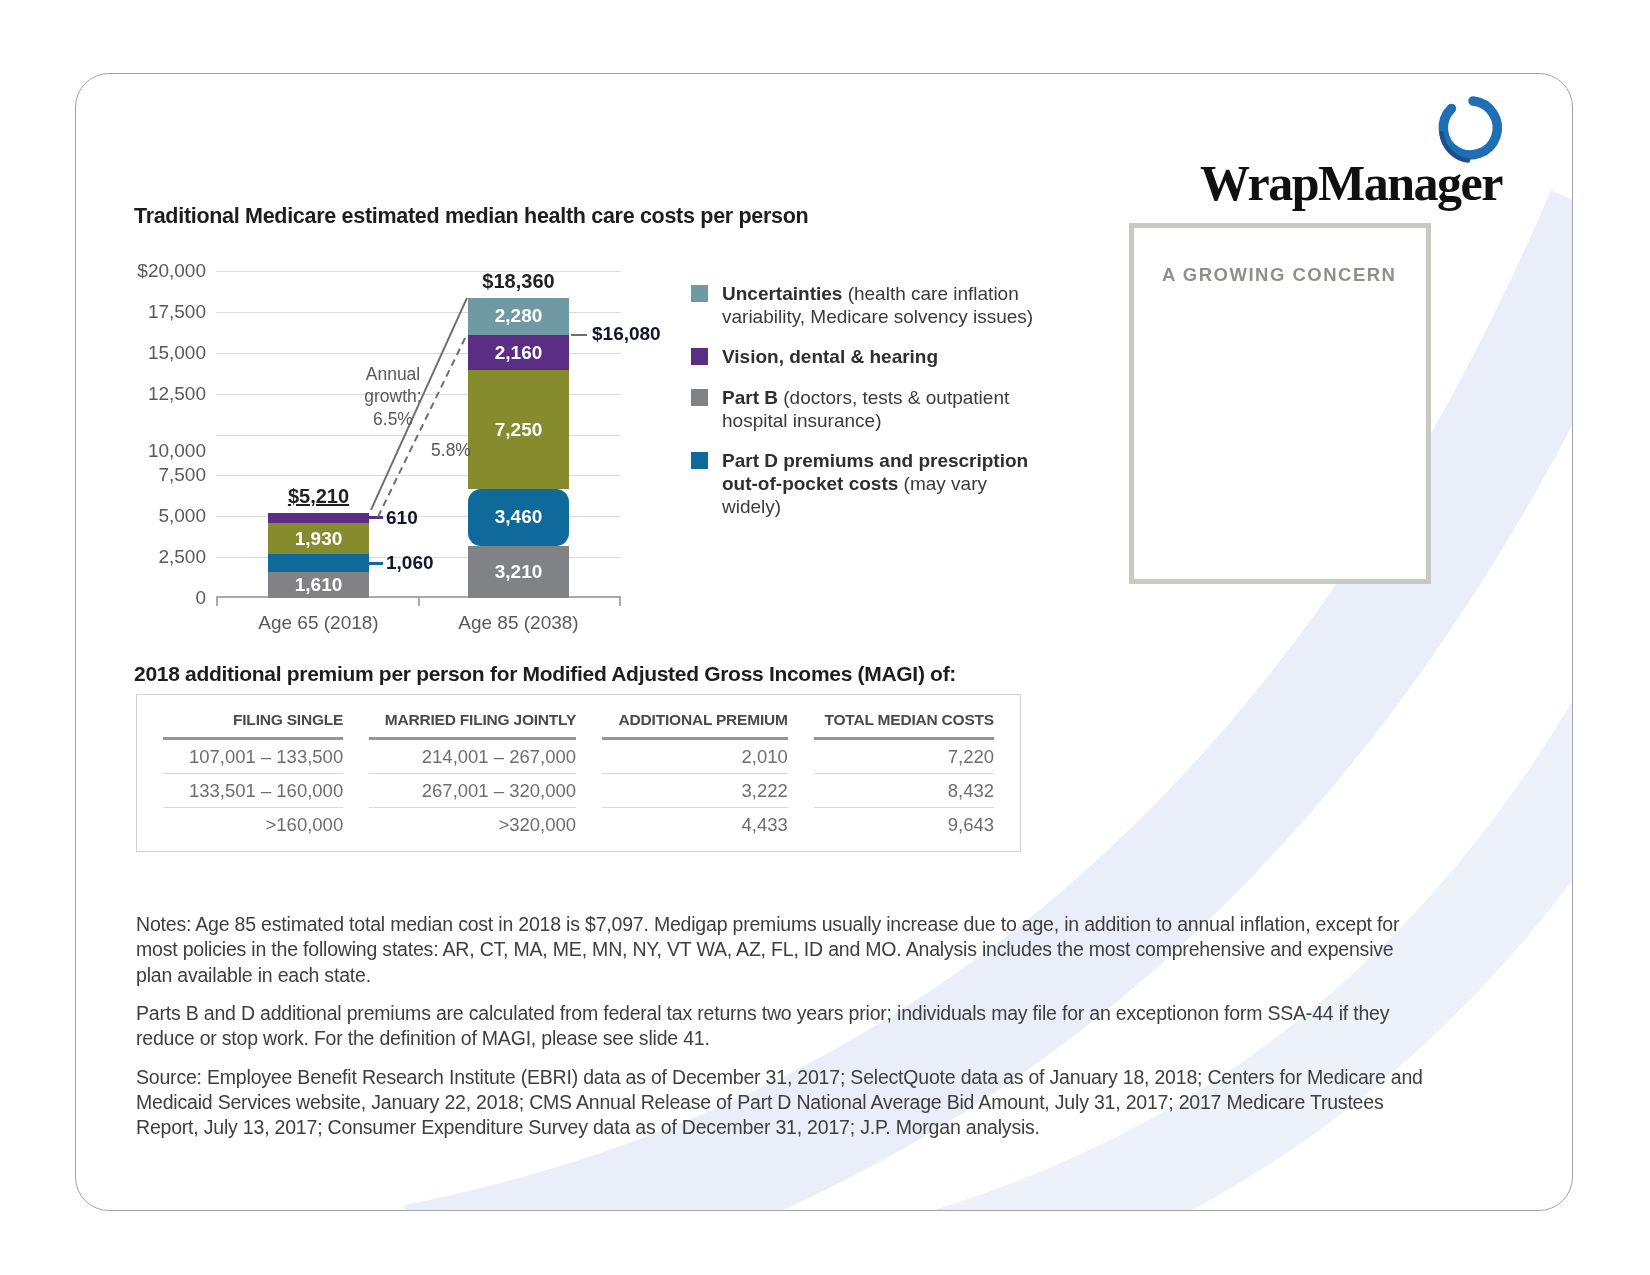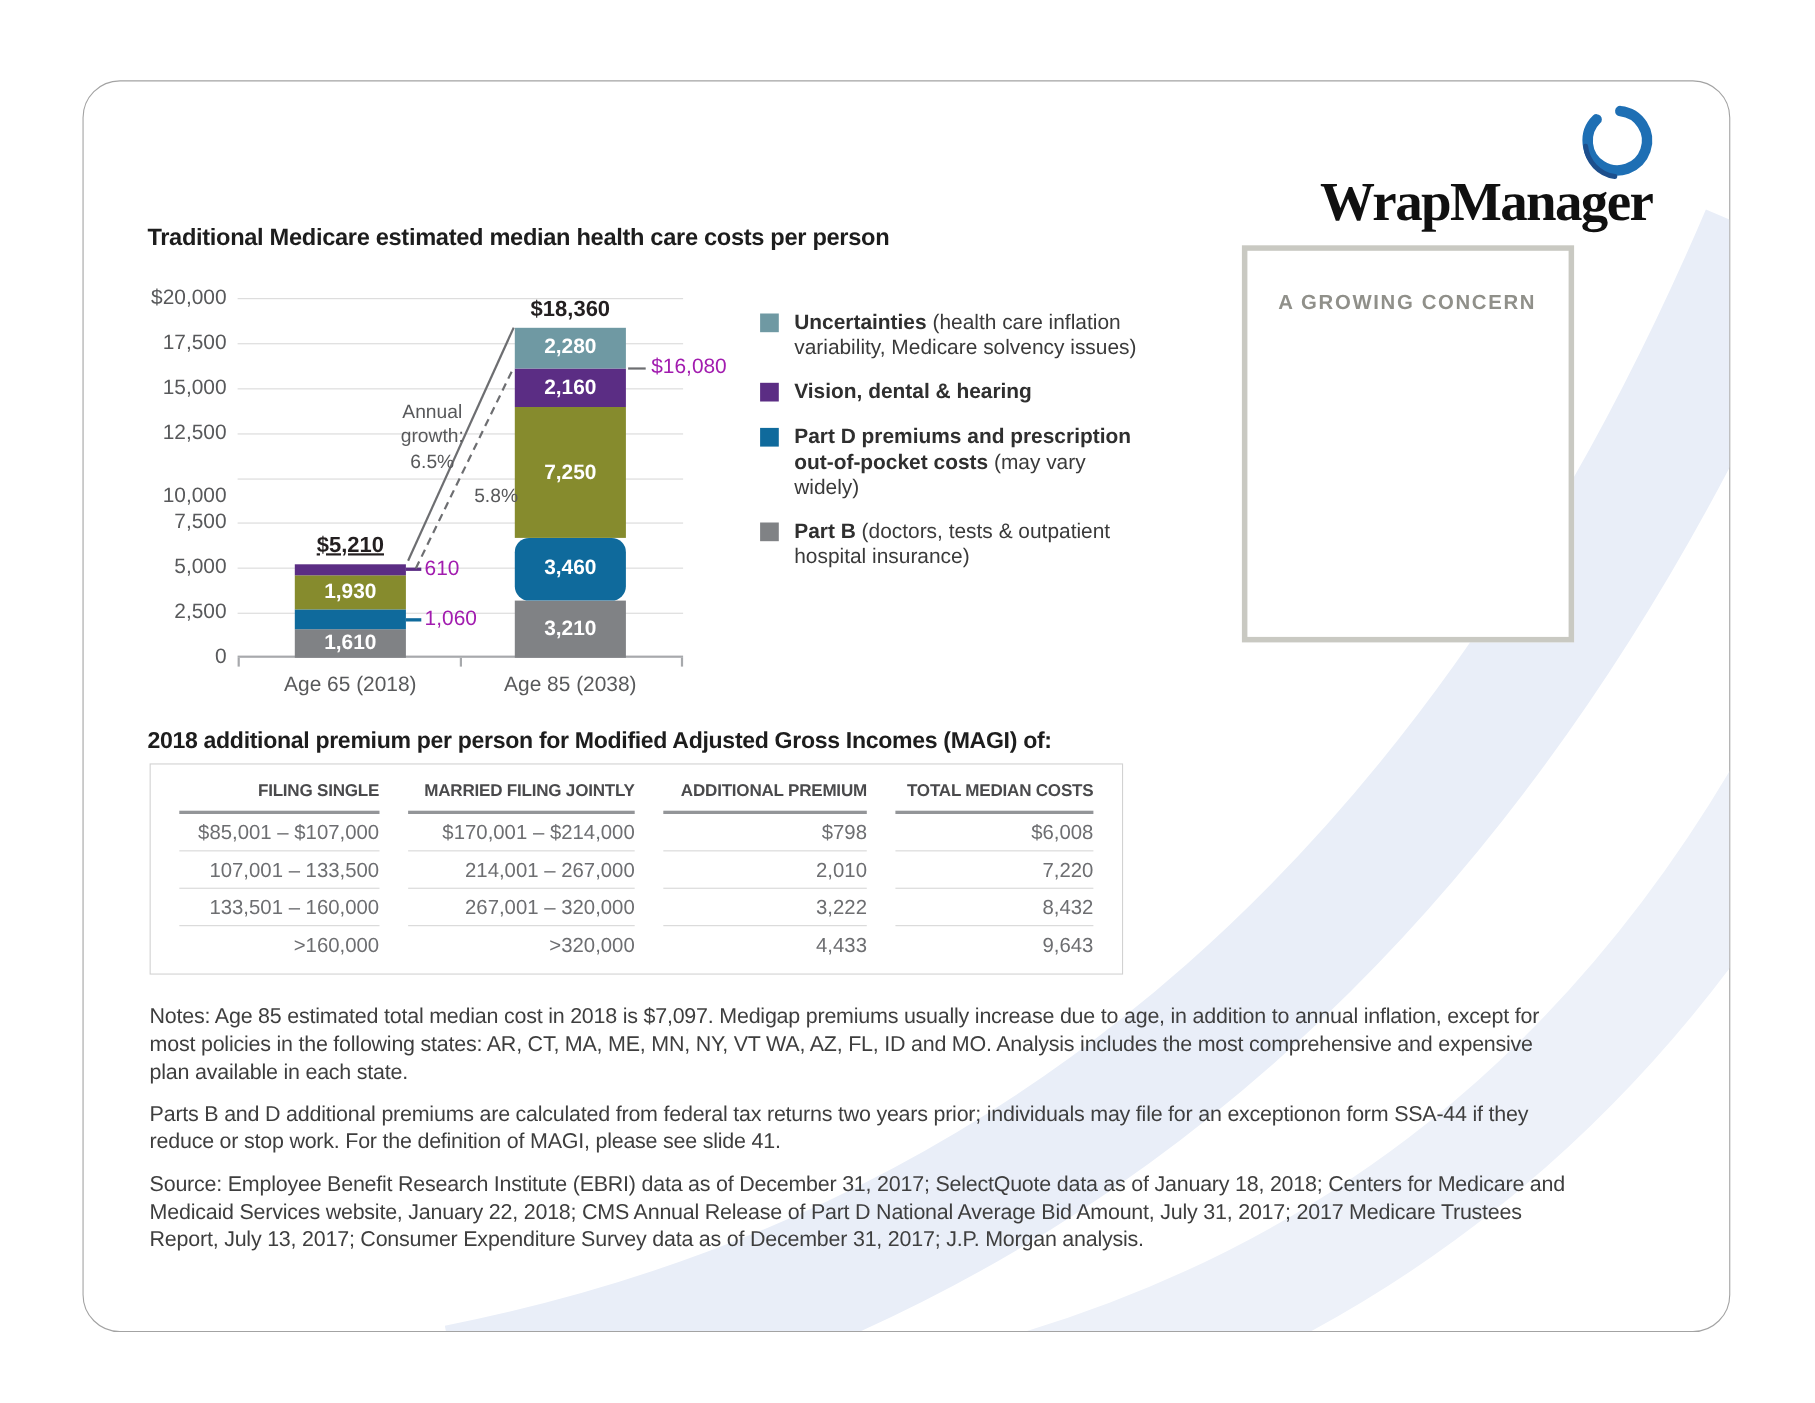--- a/index.html
+++ b/index.html
@@ -24,21 +24,21 @@
   .ytick { position:absolute; left:-92px; width:82px; text-align:right;
     font-size:19px; color:#58595b; }
   .xtick { position:absolute; width:2px; height:8px; background:#a7a9ac; top:327px; }
   .cat-label { position:absolute; top:341px; width:180px; text-align:center;
     font-size:19px; color:#58595b; }
   .seg { position:absolute; width:101px; display:flex; align-items:center; justify-content:center; }
   .seg-label { color:#fff; font-weight:bold; font-size:19px; }
   .total-label { position:absolute; width:150px; text-align:center; font-size:20px;
     font-weight:bold; color:#231f20; }
   .callout-line { position:absolute; height:3px; }
-  .callout-label { position:absolute; font-size:19px; font-weight:normal; color:#a21caf; }
+  .callout-label { position:absolute; font-size:19px; font-weight:bold; color:#0f172a; }
   .marker-line { position:absolute; height:2px; background:#6d6e71; }
   .growth-note { position:absolute; text-align:center; font-size:17.5px; color:#58595b; line-height:1.28; }
   #growth-lines { position:absolute; left:0; top:0; overflow:visible; }
 
   
   #legend { position:absolute; left:615px; top:208px; width:352px; }
   .legend-item { display:flex; gap:14px; margin-bottom:17px; }
   .legend-swatch { flex:none; width:17px; height:17px; margin-top:3px; }
   .legend-text { font-size:19px; line-height:1.22; color:#3a3a3a; }
   .legend-text b { color:#2f2f2f; }
@@ -153,51 +153,45 @@
   <div id="legend">
       <div class="legend-item">
         <span class="legend-swatch" style="background: rgb(111, 153, 163);"></span>
         <span class="legend-text"><b>Uncertainties</b> (health care inflation variability, Medicare solvency issues)</span>
       </div>
       <div class="legend-item">
         <span class="legend-swatch" style="background: rgb(91, 45, 132);"></span>
         <span class="legend-text"><b>Vision, dental &amp; hearing</b></span>
       </div>
       <div class="legend-item">
+        <span class="legend-swatch" style="background: rgb(128, 130, 133);"></span>
+        <span class="legend-text"><b>Part B</b> (doctors, tests &amp; outpatient hospital insurance)</span>
+      </div>
+      <div class="legend-item">
         <span class="legend-swatch" style="background: rgb(15, 106, 156);"></span>
         <span class="legend-text"><b>Part D premiums and prescription out-of-pocket costs</b> (may vary widely)</span>
-      </div>
-      <div class="legend-item">
-        <span class="legend-swatch" style="background: rgb(128, 130, 133);"></span>
-        <span class="legend-text"><b>Part B</b> (doctors, tests &amp; outpatient hospital insurance)</span>
       </div>
     </div>
 
   <div class="concern">
     <div class="concern-head">A GROWING CONCERN</div>
   </div>
 
   <div class="table-title">2018 additional premium per person for Modified Adjusted Gross Incomes (MAGI) of:</div>
   <div class="magi-box">
     <table id="magi">
         <thead>
           <tr>
             <th class="c1">FILING SINGLE</th>
             <th class="c2">MARRIED FILING JOINTLY</th>
             <th class="c3">ADDITIONAL PREMIUM</th>
             <th class="c4">TOTAL MEDIAN COSTS</th>
           </tr>
         </thead>
         <tbody>
-          <tr>
-            <td>$85,001 – $107,000</td>
-            <td>$170,001 – $214,000</td>
-            <td>$798</td>
-            <td>$6,008</td>
-          </tr>
           <tr>
             <td>107,001 – 133,500</td>
             <td>214,001 – 267,000</td>
             <td>2,010</td>
             <td>7,220</td>
           </tr>
           <tr>
             <td>133,501 – 160,000</td>
             <td>267,001 – 320,000</td>
             <td>3,222</td>

